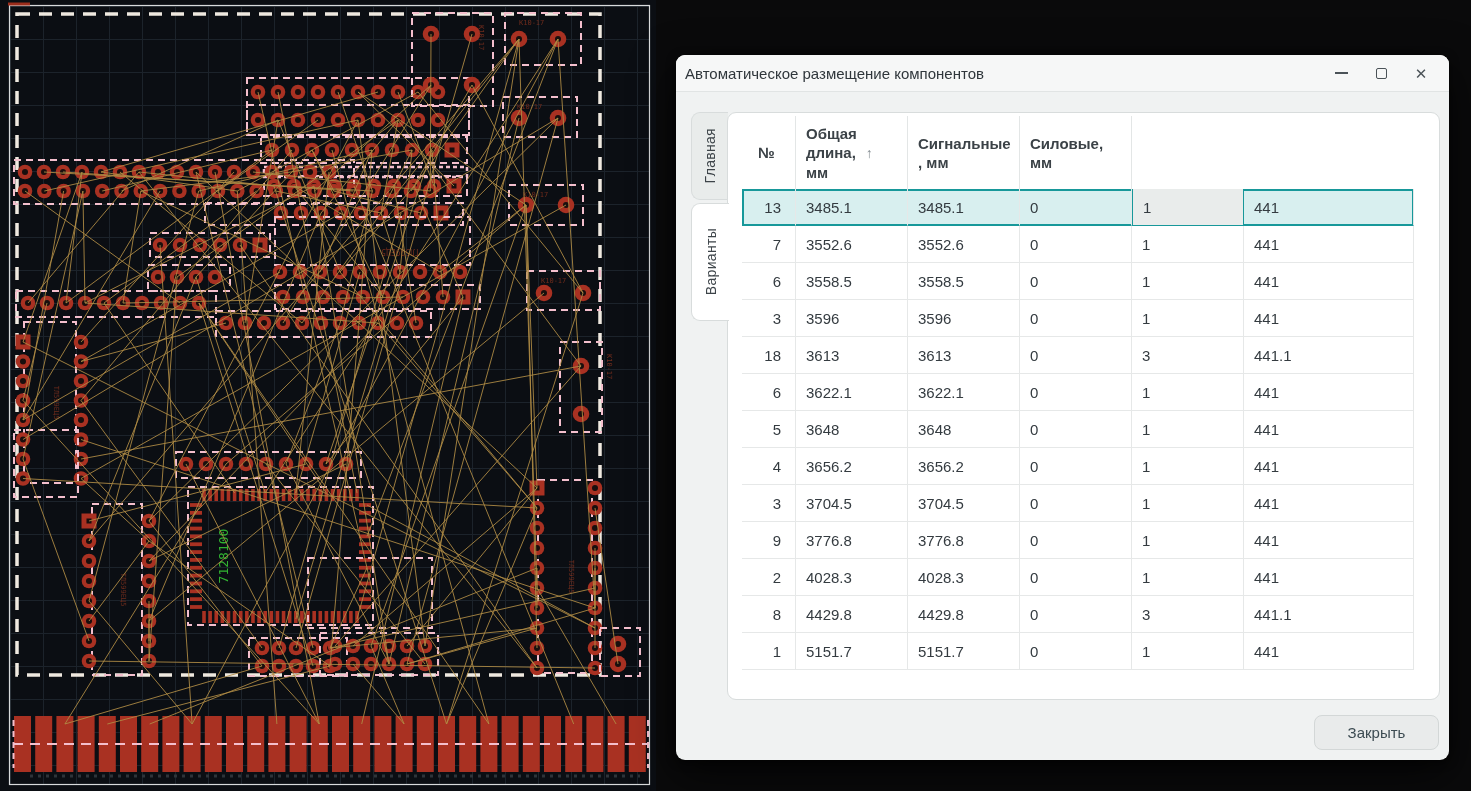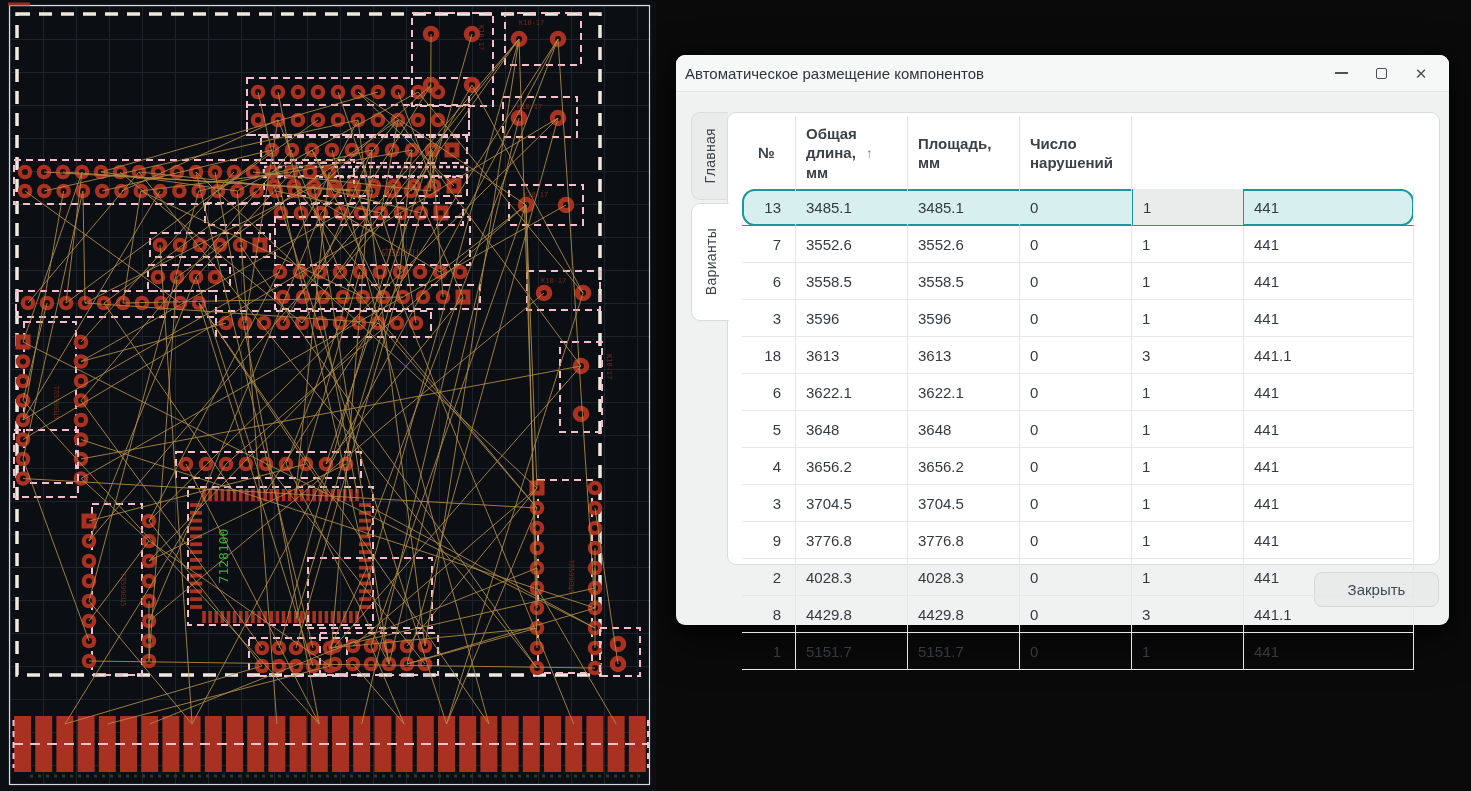--- a/index.html
+++ b/index.html
@@ -1,21 +1,21 @@
 <!DOCTYPE html>
 <html><head>
 <meta charset="utf-8">
 <style>
   * { box-sizing: border-box; margin: 0; padding: 0; }
   html,body { width:1471px; height:791px; overflow:hidden; background:#0a0a0b;
               font-family:"Liberation Sans", sans-serif; }
   #pcb-canvas { position:absolute; left:0; top:0; }
 
   
-  .dialog { position:absolute; left:676px; top:55px; width:773px; height:570px;
+  .dialog { position:absolute; left:676px; top:55px; width:773px; height:705px;
             background:#f0f2f2; border-radius:9px;
             box-shadow:0 14px 44px rgba(0,0,0,.65), 0 2px 10px rgba(0,0,0,.5); }
   .titlebar { height:37px; display:flex; align-items:center; padding-left:9px;
               background:#f6f7f7; border-bottom:1px solid #e1e4e4; border-radius:9px 9px 0 0; }
   .title { font-size:15px; color:#2f363b; }
   .win-controls { margin-left:auto; display:flex; align-items:center; gap:8px; padding-right:12px; }
   .win-btn { width:32px; height:26px; display:flex; align-items:center; justify-content:center;
              color:#4b5358; font-size:14px; cursor:default; border-radius:4px; }
   .win-btn .min-glyph { display:block; width:13px; height:2px; background:#4b5358; }
   .win-btn .max-glyph { display:block; width:11px; height:11px; border:1.6px solid #4b5358; border-radius:2px; }
@@ -36,27 +36,27 @@
   .thead, .tr { display:grid; grid-template-columns:54px 112px 112px 112px 112px 170px; }
   .thead { height:73px; }
   .th { border-right:1px solid #e3e6e6; display:flex; flex-direction:column; justify-content:center;
         padding-left:10px; font-size:15px; font-weight:700; color:#3b4247; line-height:19px; }
   .th:first-child { padding-left:16px; }
   .th .arrow { font-weight:400; color:#828a8f; margin-left:10px; font-size:14px; }
   .tr { height:37px; position:relative; }
   .td { border-right:1px solid #e6e8e8; border-bottom:1px solid #e6e8e8;
         display:flex; align-items:center; padding-left:10px; font-size:15px; color:#343b40; }
   .td.num { justify-content:flex-end; padding-right:14px; padding-left:0; }
-  .tr.selected { background:#d8efef; box-shadow:inset 0 0 0 2px #17989a;border-radius:13px; }
+  .tr.selected { background:#d8efef; box-shadow:inset 0 0 0 2px #17989a; }
   .tr.selected .td { border-bottom-color:#17989a; }
   .tr.selected .td.focused { background:#e9eceb;
         border-left:1px solid #17989a; border-right:1px solid #17989a; }
 
   
-  .close-btn { position:absolute; right:10px; bottom:18px; width:125px; height:35px;
+  .close-btn { position:absolute; right:10px; bottom:10px; width:125px; height:35px;
                background:#e9ebeb; border:1px solid #d3d7d7; border-radius:8px;
                font-size:15px; color:#3c4b52; display:flex; align-items:center; justify-content:center;
                font-family:"Liberation Sans", sans-serif; cursor:default; }
 </style>
 </head>
 <body>
 
 <svg id="pcb-canvas" width="660" height="791" viewBox="0 0 660 791">
     <rect x="0" y="0" width="656" height="791" fill="#0b0e13"></rect>
     <line x1="10.5" y1="5" x2="10.5" y2="784" stroke="#1c232b" stroke-width="1"></line>
@@ -938,26 +938,26 @@
         <div class="thead">
           <div class="th">
             <div>№</div>
           </div>
           <div class="th">
             <div>Общая</div>
             <div>длина,<span class="arrow">↑</span></div>
             <div>мм</div>
           </div>
           <div class="th">
-            <div>Площадь,</div>
-            <div>мм</div>
+            <div>Сигнальные</div>
+            <div>, мм</div>
           </div>
           <div class="th">
-            <div>Число</div>
-            <div>нарушений</div>
+            <div>Силовые,</div>
+            <div>мм</div>
           </div>
         </div>
         <div class="tr selected">
           <div class="td num">13</div>
           <div class="td">3485.1</div>
           <div class="td">3485.1</div>
           <div class="td">0</div>
           <div class="td focused">1</div>
           <div class="td">441</div>
         </div>

